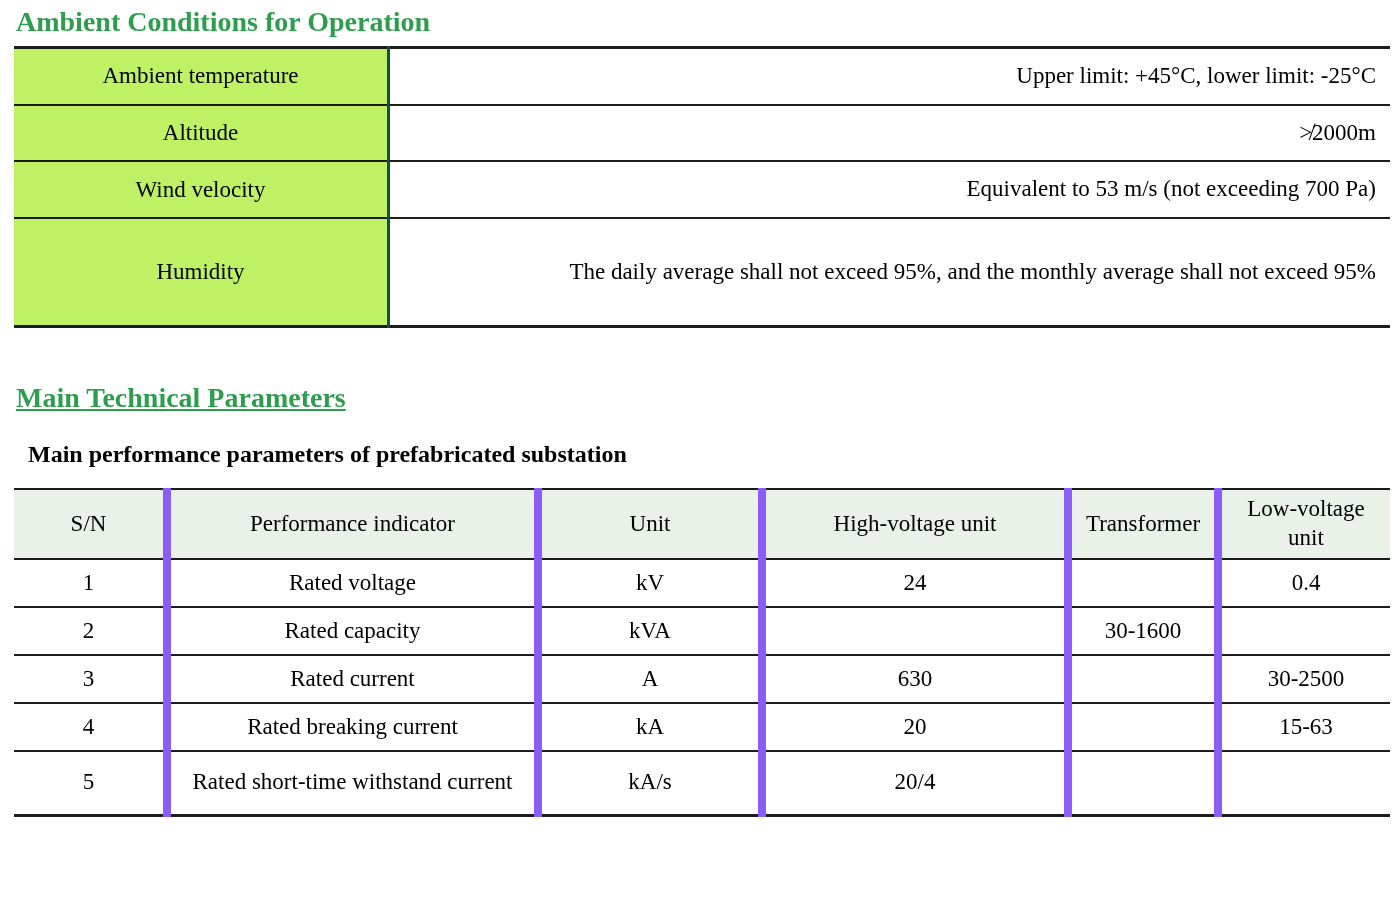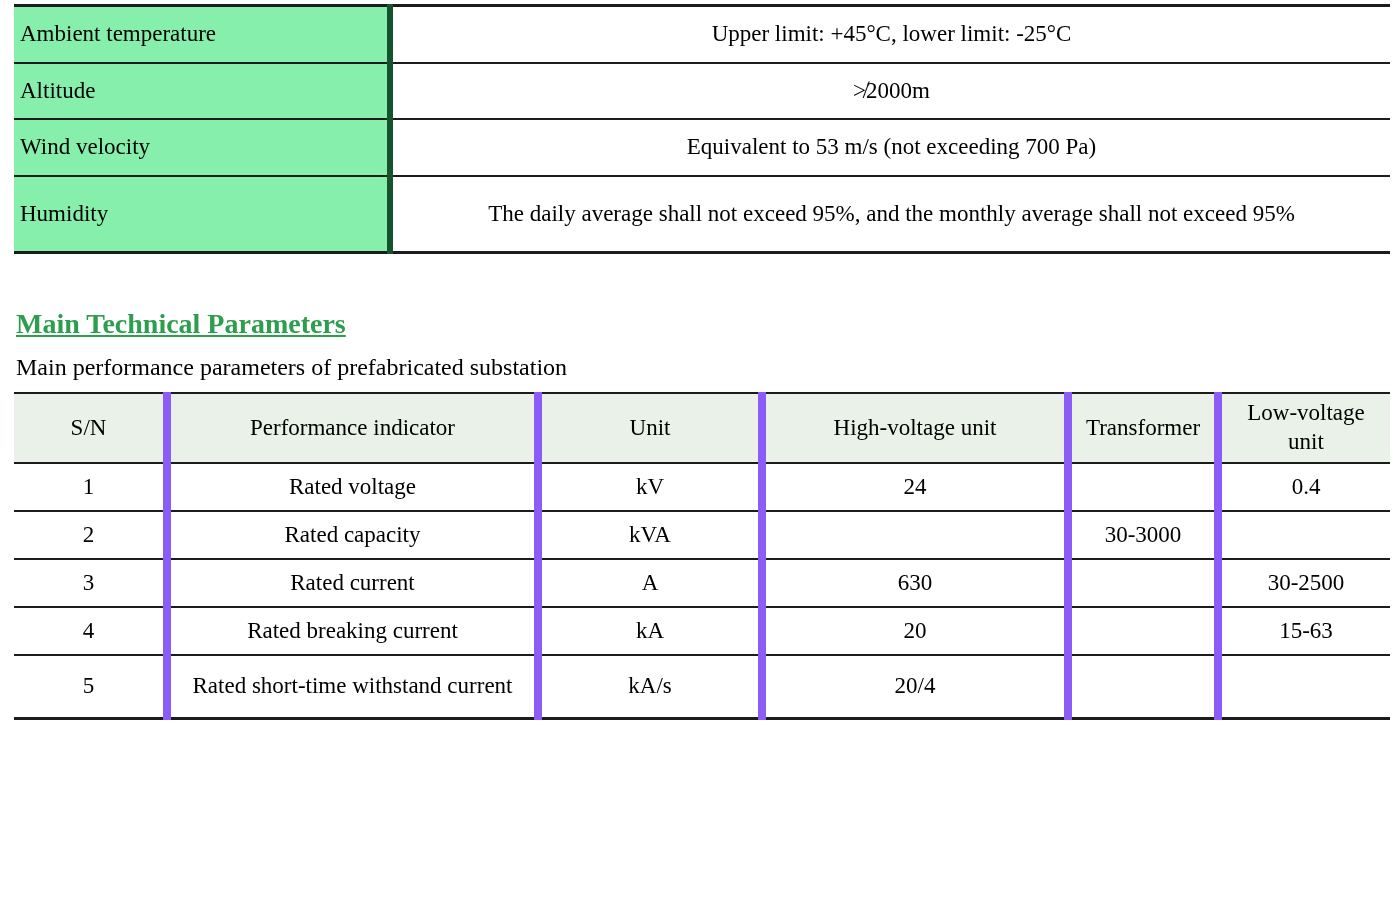--- a/index.html
+++ b/index.html
@@ -25,23 +25,23 @@
     margin: 0;
     padding: 2px 0 8px 2px;
     line-height: 1.15;
   }
   .section-title.second {
     margin-top: 52px;
     text-decoration: underline;
   }
   .sub-title {
     font-size: 24px;
-    font-weight: normal;
+    font-weight: bold;
     color: #000000;
-    margin: 0;
+    margin: 12px;
     padding: 6px 0 8px 2px;
     line-height: 1.15;
   }
   table {
     border-collapse: collapse;
     width: 1376px;
     table-layout: fixed;
   }
   
   table.ambient {
@@ -53,31 +53,32 @@
   }
   table.ambient tr:last-child {
     border-bottom: none;
   }
   table.ambient td {
     font-size: 23px;
     vertical-align: middle;
   }
   table.ambient td.cond-label {
     width: 361px;
-    background: #86efac;
-    border-right: 6px solid #14532d;
+    background: #bef264;
+    text-align: center;
+    border-right: 3px solid #14532d;
     padding: 4px 6px;
   }
   table.ambient td.cond-value {
-    text-align: center;
+    text-align: right;
     padding: 6px 14px;
     line-height: 1.85;
   }
   .h49 { height: 49px; }
-  .h91 { height: 77px; margin-top: 13px; }
+  .h91 { height: 109px; margin-top: 13px; }
   .h90 { height: 90px; }
   
   table.params {
     margin-top: 2px;
     border-top: 2px solid #1c1c1c;
     border-bottom: 3px solid #1c1c1c;
   }
   table.params th, table.params td {
     border-right: 8px solid #8b5cf6;
     border-bottom: 2px solid #1c1c1c;
@@ -99,20 +100,21 @@
     height: 64px;
   }
   table.params tbody tr { height: 48px; }
   table.params tbody tr.tall { height: 64px; }
 </style>
 </head>
 <body>
 
 <div class="page">
 
+  <h2 class="section-title">Ambient Conditions for Operation</h2>
 
   <table class="ambient">
     <tbody>
       <tr class="h49">
         <td class="cond-label">Ambient temperature</td>
         <td class="cond-value">Upper limit: +45°C, lower limit: -25°C</td>
       </tr>
       <tr class="h49">
         <td class="cond-label">Altitude</td>
         <td class="cond-value">≯2000m</td>
@@ -157,21 +159,21 @@
         <td>kV</td>
         <td>24</td>
         <td></td>
         <td>0.4</td>
       </tr>
       <tr>
         <td>2</td>
         <td>Rated capacity</td>
         <td>kVA</td>
         <td></td>
-        <td>30-3000</td>
+        <td>30-1600</td>
         <td></td>
       </tr>
       <tr>
         <td>3</td>
         <td>Rated current</td>
         <td>A</td>
         <td>630</td>
         <td></td>
         <td>30-2500</td>
       </tr>

